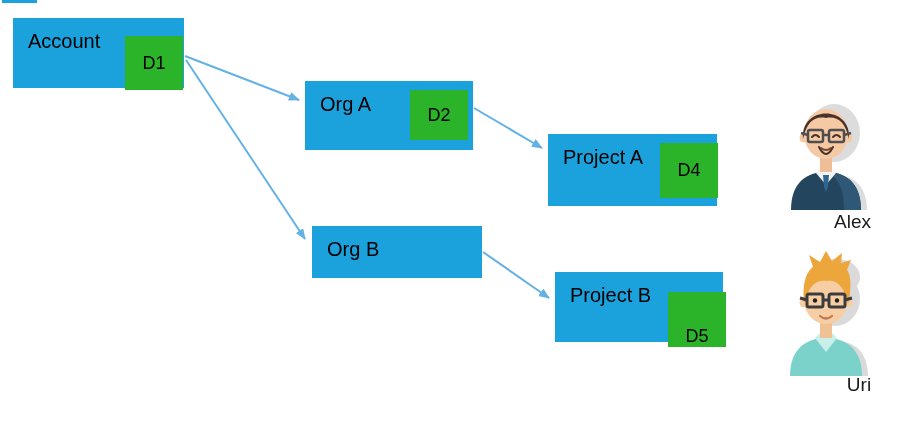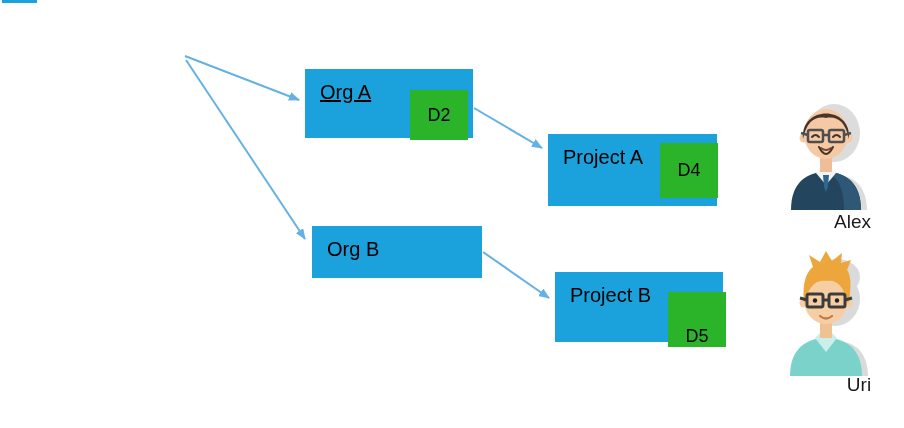--- a/index.html
+++ b/index.html
@@ -64,22 +64,28 @@
       <marker id="ah" markerWidth="11" markerHeight="9" refX="10" refY="4.5" orient="auto" markerUnits="userSpaceOnUse">
         <path d="M0,0 L11,4.5 L0,9 Z" fill="#63B1E5"></path>
       </marker>
     </defs>
     <line x1="185" y1="56" x2="299" y2="100" stroke="#63B1E5" stroke-width="2" marker-end="url(#ah)"></line>
     <line x1="186" y1="60" x2="305" y2="239" stroke="#63B1E5" stroke-width="2" marker-end="url(#ah)"></line>
     <line x1="474" y1="108" x2="542" y2="148" stroke="#63B1E5" stroke-width="2" marker-end="url(#ah)"></line>
     <line x1="483" y1="252" x2="549" y2="298" stroke="#63B1E5" stroke-width="2" marker-end="url(#ah)"></line>
   </svg>
 
+  <div class="node" style="left:13px; top:18px; width:171px; height:70px;">
+    <span>Account</span>
+  </div>
+  <div class="badge" style="left:125px; top:36px; width:58px; height:54px;">
+    <span>D1</span>
+  </div>
 
-  <div class="node" style="left:305px; top:69px; width:168px; height:69px;text-decoration:underline;">
+  <div class="node" style="left:305px; top:81px; width:168px; height:69px;">
     <span>Org A</span>
   </div>
   <div class="badge" style="left:410px; top:90px; width:58px; height:50px;">
     <span>D2</span>
   </div>
 
   <div class="node" style="left:548px; top:134px; width:169px; height:72px;">
     <span>Project A</span>
   </div>
   <div class="badge" style="left:660px; top:143px; width:58px; height:55px;">

